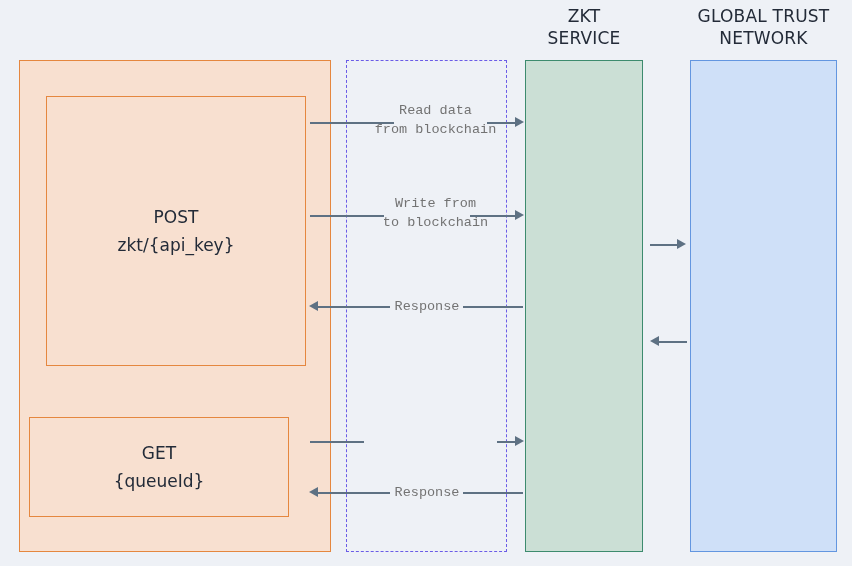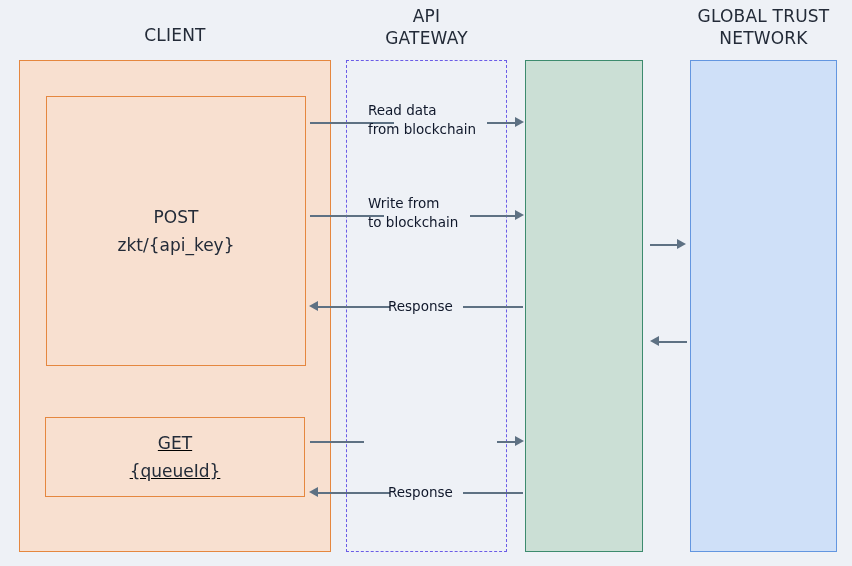--- a/index.html
+++ b/index.html
@@ -75,22 +75,22 @@
     display: flex;
     flex-direction: column;
     align-items: center;
     justify-content: center;
   }
   #post-box {
     left: 46px; top: 96px;
     width: 260px; height: 270px;
   }
   #get-box {
-    left: 45px; top: 417px;
-    width: 260px; height: 80px; text-decoration: underline;
+    left: 29px; top: 417px;
+    width: 260px; height: 100px;
   }
   .endpoint .line {
     font-size: 17px;
     line-height: 28px;
     color: #232b38;
     text-align: center;
     white-space: nowrap;
   }
 
   
@@ -110,34 +110,35 @@
   }
   .arrowhead.left {
     border-top: 5px solid transparent;
     border-bottom: 5px solid transparent;
     border-right: 9px solid #5e7183;
   }
 
   
   .flow-label {
     position: absolute;
+    text-align: center;
     font-size: 13.5px;
     line-height: 19px;
-    color: #0f172a;
+    color: #737373;
     white-space: pre-line;
+    font-family: Liberation Mono, monospace;
   }
 </style>
 </head>
 <body>
 
 <div id="diagram">
 
-  <div class="col-title" id="title-client">CLIENT</div>
-  <div class="col-title" id="title-gateway">API
-GATEWAY</div>
+  <div class="col-title" id="title-zkt">ZKT
+SERVICE</div>
   <div class="col-title" id="title-gtn">GLOBAL TRUST
 NETWORK</div>
 
   <div class="box" id="client-box"></div>
   <div class="box" id="gateway-box"></div>
   <div class="box" id="zkt-box"></div>
   <div class="box" id="gtn-box"></div>
 
   <div class="endpoint" id="post-box">
     <div class="line">POST</div>

